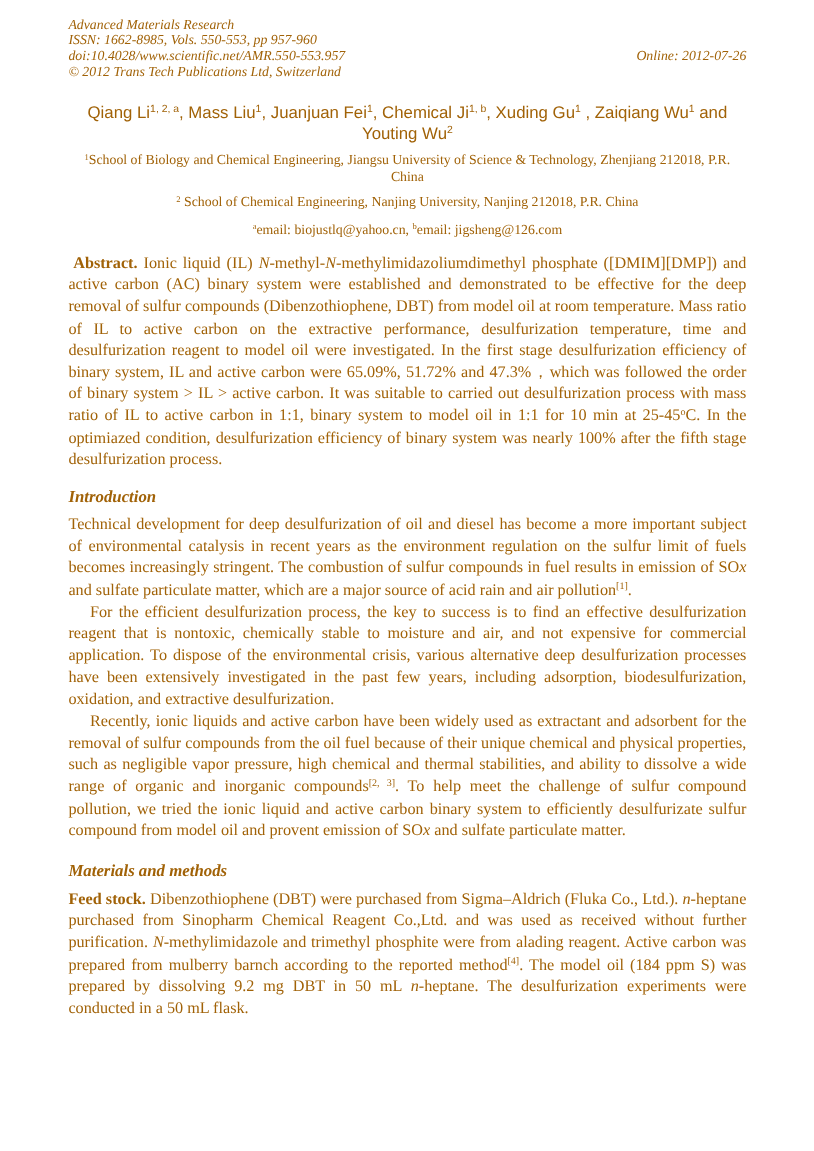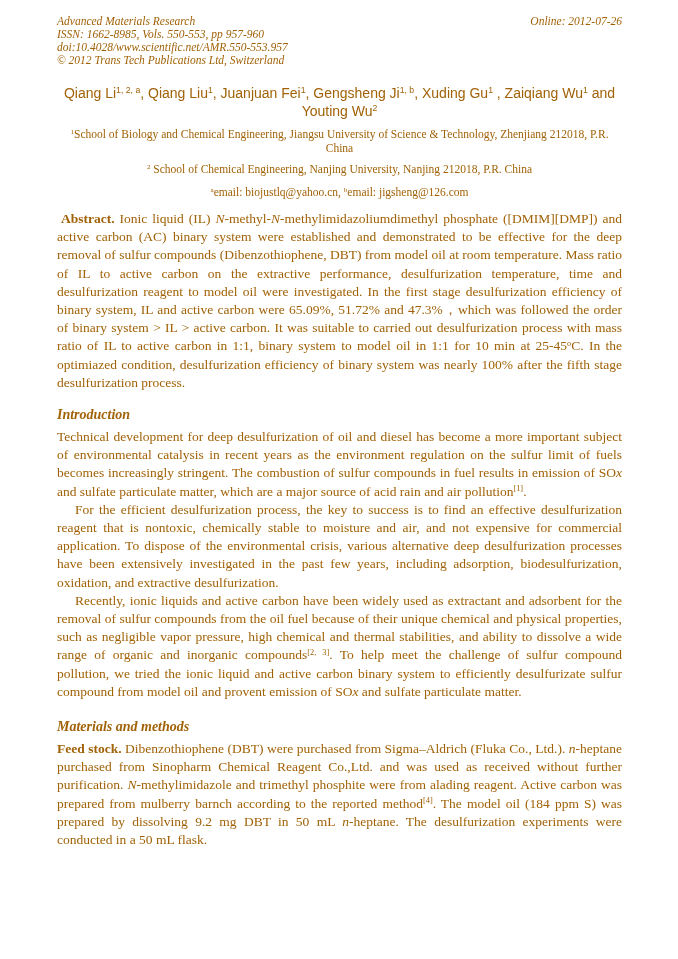--- a/index.html
+++ b/index.html
@@ -22,21 +22,21 @@
   .header {
     display: flex;
     justify-content: space-between;
     align-items: flex-start;
     font-family: "Liberation Serif", serif;
     font-style: italic;
     font-size: 11.5px;
     line-height: 13px;
   }
   .header-left div { white-space: nowrap; }
-  .header-right { white-space: nowrap; }
+  .header-right { white-space: nowrap; margin-top: 26px; }
   
   .paper-title {
     margin: 21px 0 0 0;
     text-align: center;
     font-family: "Liberation Sans", sans-serif;
     font-size: 15.5px;
     font-weight: bold;
     line-height: 19px;
   }
   .authors {
@@ -104,21 +104,21 @@
     <div class="header-left">
       <div>Advanced Materials Research</div>
       <div>ISSN: 1662-8985, Vols. 550-553, pp 957-960</div>
       <div>doi:10.4028/www.scientific.net/AMR.550-553.957</div>
       <div>© 2012 Trans Tech Publications Ltd, Switzerland</div>
     </div>
     <div class="header-right">Online: 2012-07-26</div>
   </div>
 
 
-  <p class="authors"><span>Qiang Li</span><sup>1, 2, a</sup><span>, Qiang Liu</span><sup>1</sup><span>, Juanjuan Fei</span><sup>1</sup><span>, Gengsheng Ji</span><sup>1, b</sup><span>, Xuding Gu</span><sup>1</sup><span> , Zaiqiang Wu</span><sup>1</sup><span>  and Youting Wu</span><sup>2</sup></p>
+  <p class="authors"><span>Qiang Li</span><sup>1, 2, a</sup><span>, Mass Liu</span><sup>1</sup><span>, Juanjuan Fei</span><sup>1</sup><span>, Chemical Ji</span><sup>1, b</sup><span>, Xuding Gu</span><sup>1</sup><span> , Zaiqiang Wu</span><sup>1</sup><span>  and Youting Wu</span><sup>2</sup></p>
 
   <p class="affil affil-1"><sup>1</sup><span>School of Biology and Chemical Engineering, Jiangsu University of Science &amp; Technology, Zhenjiang 212018, P.R. China</span></p>
   <p class="affil affil-2"><sup>2</sup><span> School of Chemical Engineering, Nanjing University, Nanjing 212018, P.R. China</span></p>
   <p class="affil emails"><sup>a</sup><span>email: biojustlq@yahoo.cn, </span><sup>b</sup><span>email: jigsheng@126.com</span></p>
 
 
   <p class="body-p abstract"><span class="bold">Abstract.</span><span> Ionic liquid (IL) </span><span class="italic">N</span><span>-methyl-</span><span class="italic">N</span><span>-methylimidazoliumdimethyl phosphate ([DMIM][DMP]) and active carbon (AC) binary system were established and demonstrated to be effective for the deep removal of sulfur compounds (Dibenzothiophene, DBT) from model oil at room temperature. Mass ratio of IL to active carbon on the extractive performance, desulfurization temperature, time and desulfurization reagent to model oil were investigated. In the first stage desulfurization efficiency of binary system, IL and active carbon were 65.09%, 51.72% and 47.3%，which was followed the order of binary system &gt; IL &gt; active carbon. It was suitable to carried out desulfurization process with mass ratio of IL to active carbon in 1:1,  binary system to model oil in 1:1 for 10 min at 25-45</span><sup>o</sup><span>C. In the optimiazed condition, desulfurization efficiency of binary system was nearly 100% after the fifth stage desulfurization process.</span></p>
 
   <h2 class="section-heading">Introduction</h2>
   <p class="body-p"><span>Technical development for deep desulfurization of oil and diesel has become a more important subject of environmental catalysis in recent years as the environment regulation on the sulfur limit of fuels becomes increasingly stringent. The combustion of sulfur compounds in fuel results in emission of SO</span><span class="italic">x</span><span> and sulfate particulate matter, which are a major source of acid rain and air pollution</span><sup>[1]</sup><span>.</span></p>

